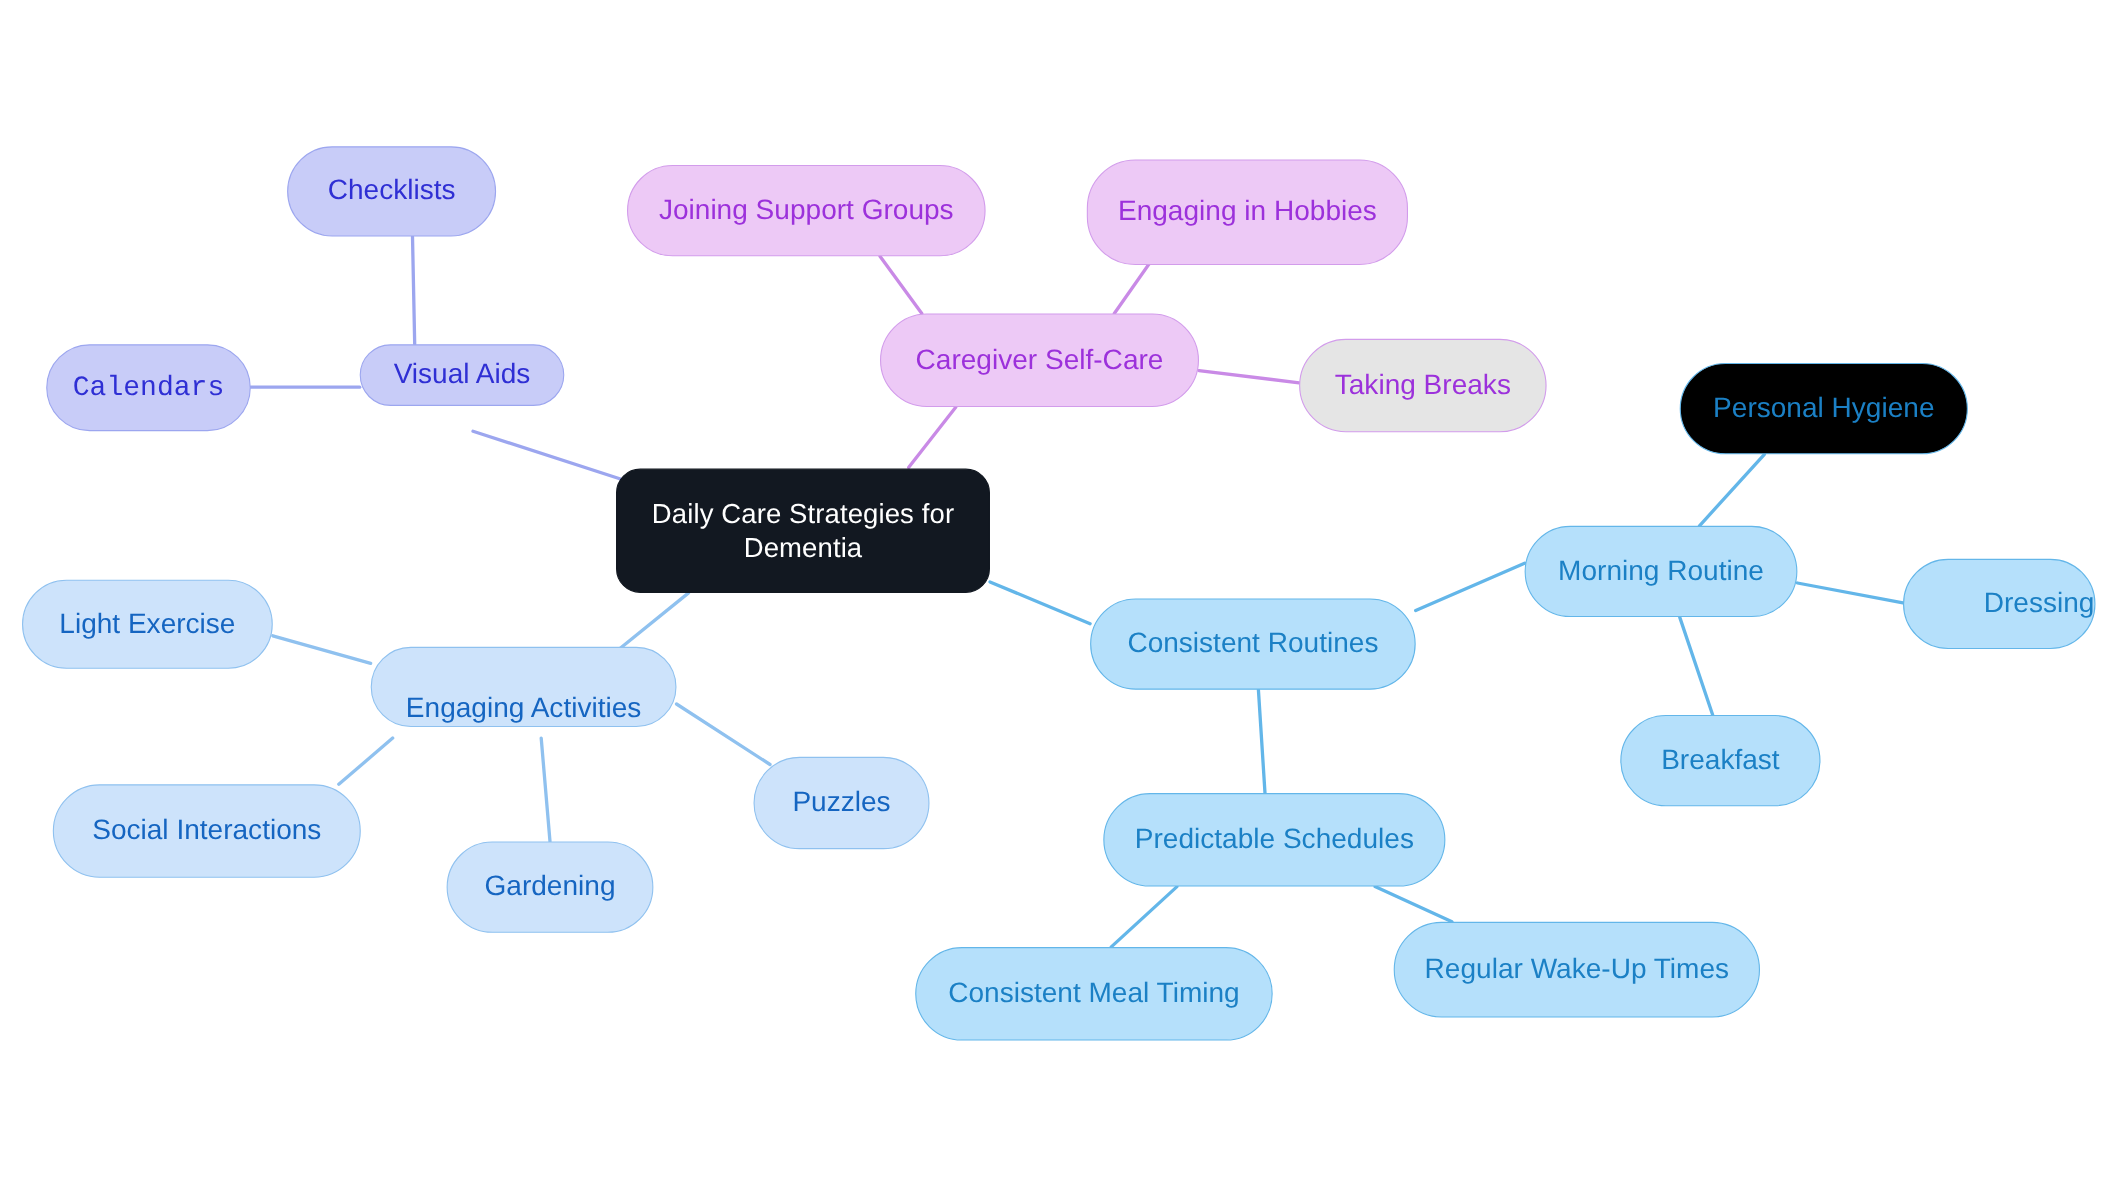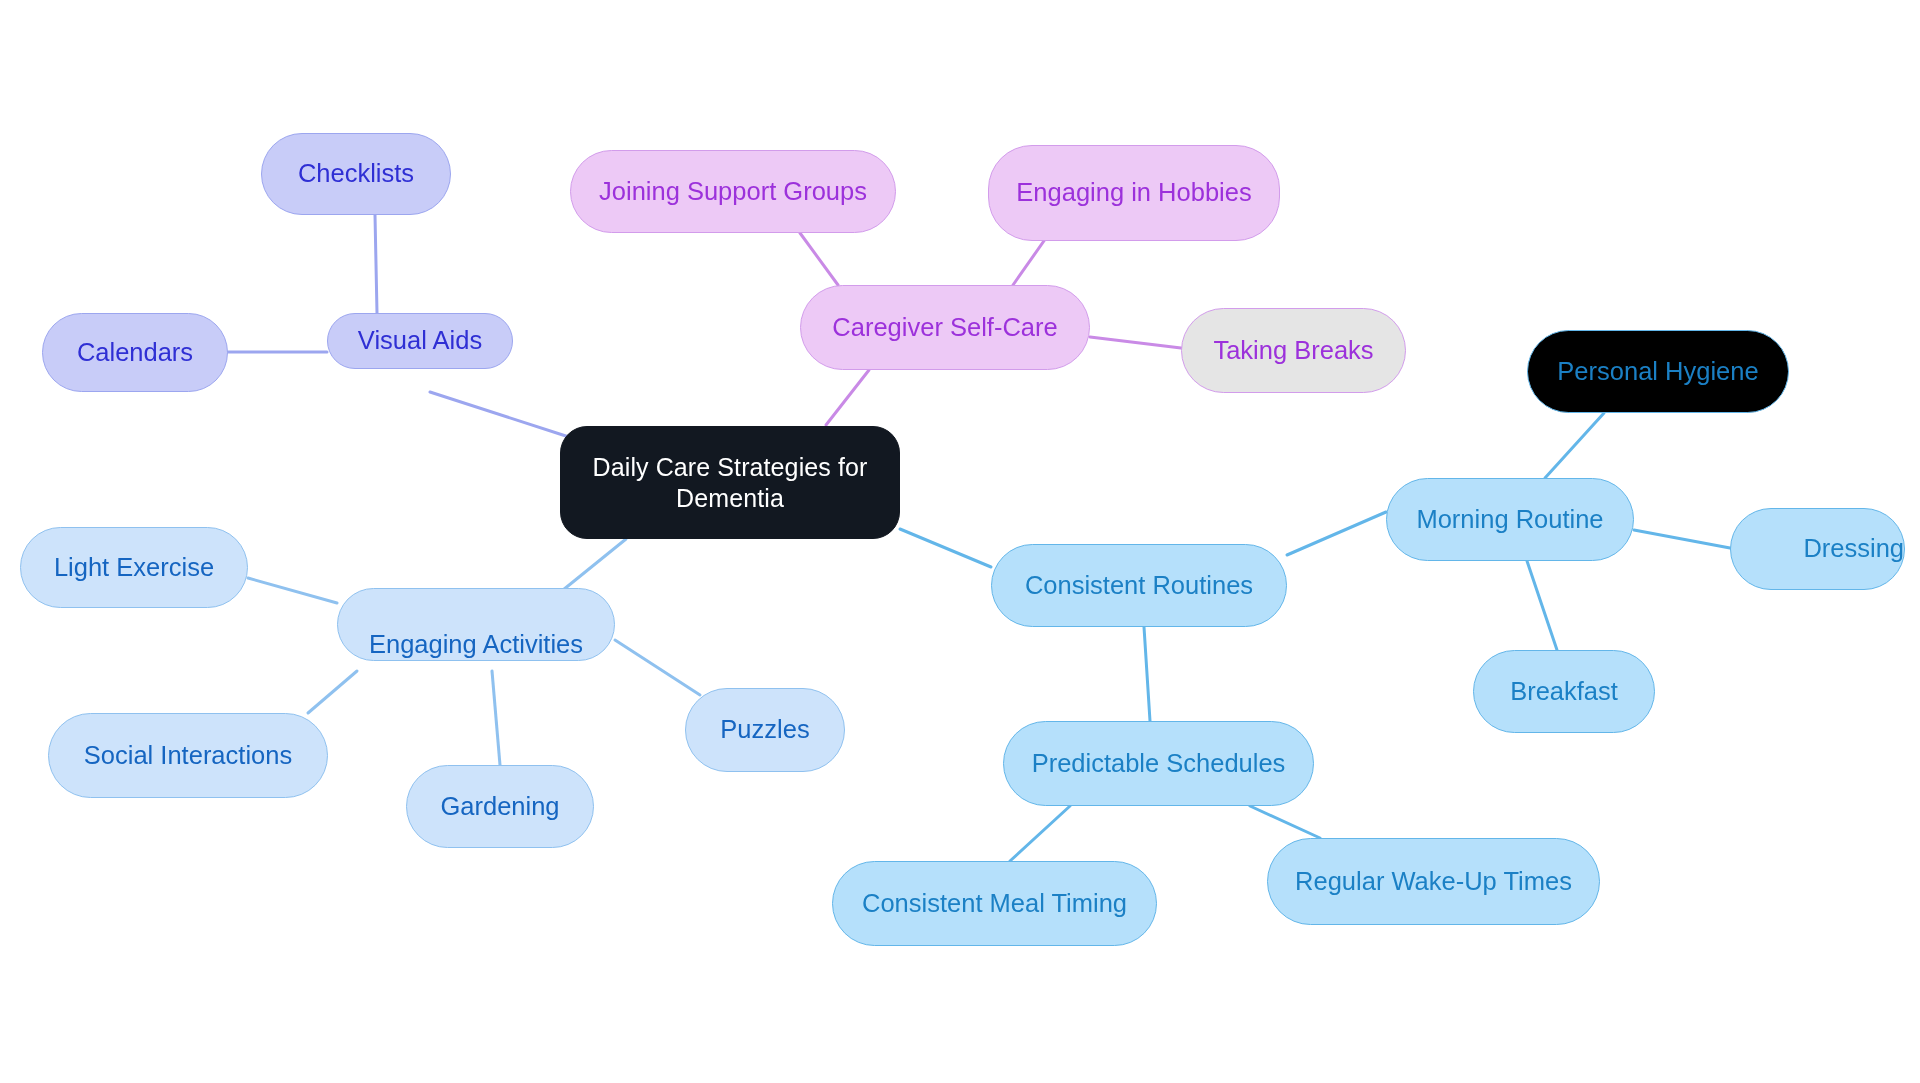--- a/index.html
+++ b/index.html
@@ -73,25 +73,25 @@
       <line x1="900" y1="529" x2="991" y2="567" stroke="#63b6e9" stroke-width="3" stroke-linecap="round"></line>
       <line x1="1287" y1="555" x2="1386" y2="512" stroke="#63b6e9" stroke-width="3" stroke-linecap="round"></line>
       <line x1="1144" y1="627" x2="1150" y2="721" stroke="#63b6e9" stroke-width="3" stroke-linecap="round"></line>
       <line x1="1545" y1="478" x2="1604" y2="413" stroke="#63b6e9" stroke-width="3" stroke-linecap="round"></line>
       <line x1="1634" y1="530" x2="1730" y2="548" stroke="#63b6e9" stroke-width="3" stroke-linecap="round"></line>
       <line x1="1527" y1="561" x2="1557" y2="650" stroke="#63b6e9" stroke-width="3" stroke-linecap="round"></line>
       <line x1="1070" y1="806" x2="1010" y2="861" stroke="#63b6e9" stroke-width="3" stroke-linecap="round"></line>
       <line x1="1250" y1="806" x2="1320" y2="838" stroke="#63b6e9" stroke-width="3" stroke-linecap="round"></line>
     </svg>
   <div id="node-layer">
-      <div class="node node-root" style="left: 560px; top: 426px; width: 340px; height: 113px; background: rgb(18, 24, 33); border-color: rgb(18, 24, 33); color: rgb(255, 255, 255); border-radius: 27px;"><span>Daily Care Strategies for
+      <div class="node node-root" style="left: 560px; top: 426px; width: 340px; height: 113px; background: rgb(18, 24, 33); border-color: rgb(18, 24, 33); color: rgb(255, 255, 255);"><span>Daily Care Strategies for
 Dementia</span></div>
       <div class="node node-branch" style="left: 327px; top: 313px; width: 186px; height: 56px; background: rgb(200, 204, 248); border-color: rgb(156, 166, 239); color: rgb(47, 47, 212);"><span>Visual Aids</span></div>
       <div class="node node-leaf" style="left: 261px; top: 133px; width: 190px; height: 82px; background: rgb(200, 204, 248); border-color: rgb(156, 166, 239); color: rgb(47, 47, 212);"><span>Checklists</span></div>
-      <div class="node node-leaf" style="left: 42px; top: 313px; width: 186px; height: 79px; background: rgb(200, 204, 248); border-color: rgb(156, 166, 239); color: rgb(47, 47, 212);"><span>Calendars</span></div>
+      <div class="node node-leaf" style="left: 42px; top: 313px; width: 186px; height: 79px; background: rgb(200, 204, 248); border-color: rgb(156, 166, 239); color: rgb(47, 47, 212); font-family: Liberation Mono, monospace;"><span>Calendars</span></div>
       <div class="node node-branch" style="left: 800px; top: 285px; width: 290px; height: 85px; background: rgb(237, 201, 246); border-color: rgb(210, 156, 235); color: rgb(156, 49, 219);"><span>Caregiver Self-Care</span></div>
       <div class="node node-leaf" style="left: 570px; top: 150px; width: 326px; height: 83px; background: rgb(237, 201, 246); border-color: rgb(210, 156, 235); color: rgb(156, 49, 219); text-align: right;"><span>Joining Support Groups</span></div>
       <div class="node node-leaf" style="left: 988px; top: 145px; width: 292px; height: 96px; background: rgb(237, 201, 246); border-color: rgb(210, 156, 235); color: rgb(156, 49, 219);"><span>Engaging in Hobbies</span></div>
       <div class="node node-leaf" style="left: 1181px; top: 308px; width: 225px; height: 85px; background: #e5e5e5; border-color: rgb(210, 156, 235); color: rgb(156, 49, 219);"><span>Taking Breaks</span></div>
       <div class="node node-branch" style="left: 337px; top: 588px; width: 278px; height: 73px; background: rgb(205, 227, 251); border-color: rgb(143, 193, 239); color: rgb(21, 101, 193); align-items: flex-end;"><span>Engaging Activities</span></div>
       <div class="node node-leaf" style="left: 20px; top: 527px; width: 228px; height: 81px; background: rgb(205, 227, 251); border-color: rgb(143, 193, 239); color: rgb(21, 101, 193);"><span>Light Exercise</span></div>
       <div class="node node-leaf" style="left: 48px; top: 713px; width: 280px; height: 85px; background: rgb(205, 227, 251); border-color: rgb(143, 193, 239); color: rgb(21, 101, 193);"><span>Social Interactions</span></div>
       <div class="node node-leaf" style="left: 406px; top: 765px; width: 188px; height: 83px; background: rgb(205, 227, 251); border-color: rgb(143, 193, 239); color: rgb(21, 101, 193);"><span>Gardening</span></div>
       <div class="node node-leaf" style="left: 685px; top: 688px; width: 160px; height: 84px; background: rgb(205, 227, 251); border-color: rgb(143, 193, 239); color: rgb(21, 101, 193);"><span>Puzzles</span></div>
       <div class="node node-branch" style="left: 991px; top: 544px; width: 296px; height: 83px; background: rgb(181, 224, 251); border-color: rgb(99, 182, 233); color: rgb(27, 128, 197);"><span>Consistent Routines</span></div>

